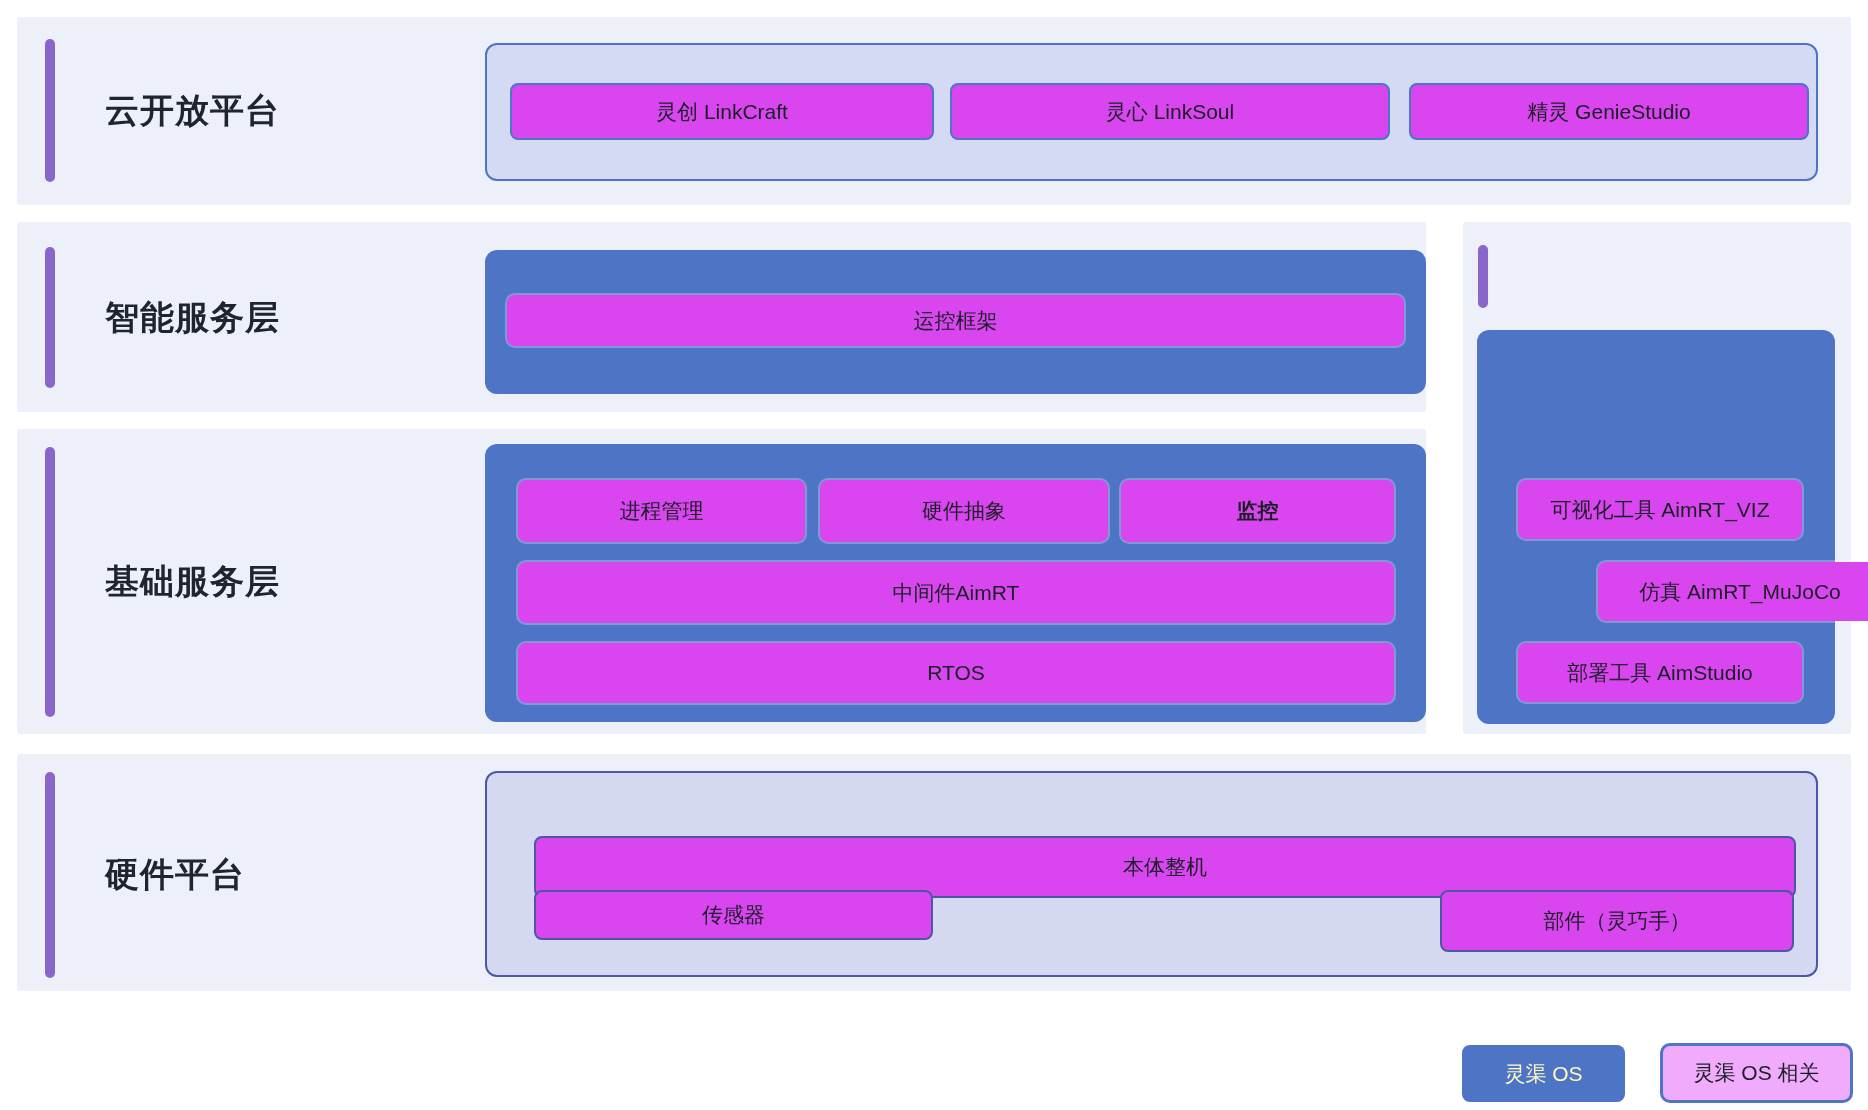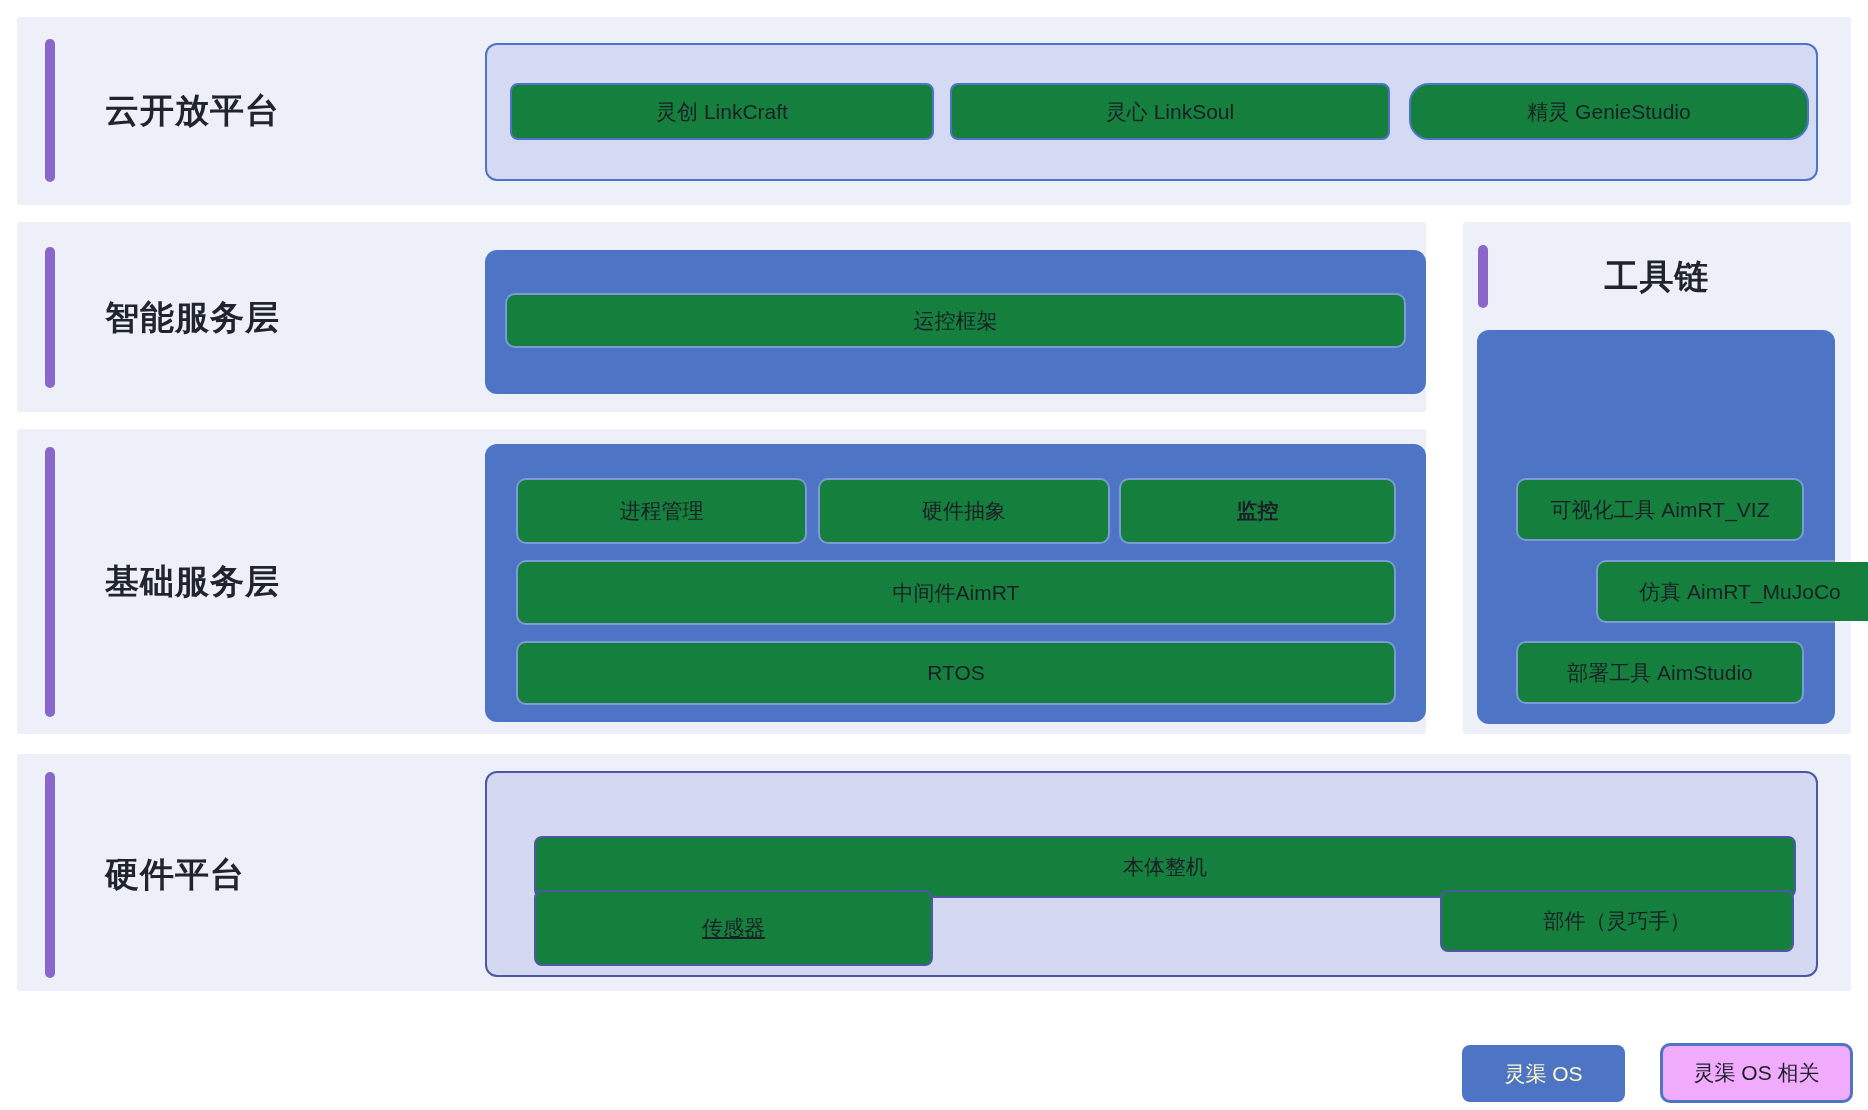--- a/index.html
+++ b/index.html
@@ -34,40 +34,40 @@
   
   .lavender-box{position:absolute;background:#D5DAF4;border:2px solid #4D74C5;border-radius:12px;box-sizing:border-box;}
   #cloud-container{left:485px;top:43px;width:1333px;height:138px;}
   #hw-container{left:485px;top:771px;width:1333px;height:206px;border-color:#4C58A4;background:#D4D8F1;}
   .blue-box{position:absolute;background:#4D74C5;border-radius:12px;}
   #intel-container{left:485px;top:250px;width:941px;height:144px;}
   #basic-container{left:485px;top:444px;width:941px;height:278px;}
   #tc-container{left:1477px;top:330px;width:358px;height:394px;}
 
   
-  .node{position:absolute;background:#15803d;display:flex;align-items:center;justify-content:center;
+  .node{position:absolute;background:#d946ef;display:flex;align-items:center;justify-content:center;
     font-size:21px;color:#1B1E26;box-sizing:border-box;border-radius:8px;white-space:nowrap;}
   .node.blue-border{border:2px solid #4D74C5;}
   .node.indigo-border{border:2px solid #4C58A4;}
   .node.in-blue{box-shadow:0 0 0 2px rgba(255,255,255,0.28);}
 
   #cloud-box-0{left:510px;top:83px;width:424px;height:57px;}
   #cloud-box-1{left:950px;top:83px;width:440px;height:57px;}
-  #cloud-box-2{left:1409px;top:83px;width:400px;height:57px;border-radius:20px;}
+  #cloud-box-2{left:1409px;top:83px;width:400px;height:57px;}
 
   #intel-box{left:507px;top:295px;width:897px;height:51px;}
 
   #basic-r1b0{left:518px;top:480px;width:287px;height:62px;}
   #basic-r1b1{left:820px;top:480px;width:288px;height:62px;}
   #basic-r1b2{left:1121px;top:480px;width:273px;height:62px;font-weight:bold;}
   #basic-r2{left:518px;top:562px;width:876px;height:61px;}
   #basic-r3{left:518px;top:643px;width:876px;height:60px;}
 
   #hw-body{left:534px;top:836px;width:1262px;height:62px;}
-  #hw-r0{left:534px;top:890px;width:399px;height:76px;text-decoration:underline;}
+  #hw-r0{left:534px;top:890px;width:399px;height:50px;}
   #hw-r1{left:949px;top:890px;width:469px;height:62px;}
   #hw-r2{left:1440px;top:890px;width:354px;height:62px;}
 
   #tc-box-0{left:1518px;top:398px;width:284px;height:59px;}
   #tc-box-1{left:1518px;top:480px;width:284px;height:59px;}
   #tc-box-2{left:1554px;top:562px;width:284px;height:59px;margin-left:44px;}
   #tc-box-3{left:1518px;top:643px;width:284px;height:59px;}
 
   
   #legend-os{position:absolute;left:1462px;top:1045px;width:163px;height:57px;
@@ -91,21 +91,20 @@
   <div class="accent-bar" id="bar-cloud"></div>
   <div class="accent-bar" id="bar-intelligent"></div>
   <div class="accent-bar" id="bar-basic"></div>
   <div class="accent-bar" id="bar-hardware"></div>
   <div class="accent-bar" id="bar-toolchain"></div>
 
   <div class="sec-title" id="title-cloud">云开放平台</div>
   <div class="sec-title" id="title-intelligent">智能服务层</div>
   <div class="sec-title" id="title-basic">基础服务层</div>
   <div class="sec-title" id="title-hardware">硬件平台</div>
-  <div class="sec-title" id="title-toolchain">工具链</div>
 
   <div class="lavender-box" id="cloud-container"></div>
   <div class="node blue-border" id="cloud-box-0">灵创 LinkCraft</div>
   <div class="node blue-border" id="cloud-box-1">灵心 LinkSoul</div>
   <div class="node blue-border" id="cloud-box-2">精灵 GenieStudio</div>
 
   <div class="blue-box" id="intel-container"></div>
   <div class="node in-blue" id="intel-box">运控框架</div>
 
   <div class="blue-box" id="basic-container"></div>

